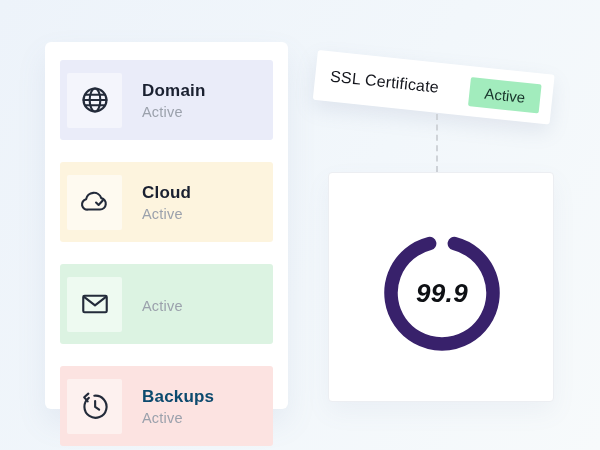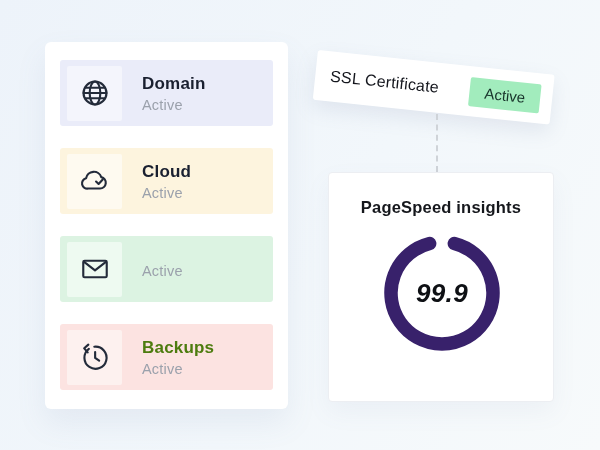--- a/index.html
+++ b/index.html
@@ -9,21 +9,21 @@
     background:linear-gradient(120deg,#edf3fa 0%,#f2f7fb 55%,#f7fafb 100%);
   }
   
   .services-card{
     position:absolute;left:45px;top:42px;width:243px;height:367px;
     background:#ffffff;border-radius:6px;
     box-shadow:0 14px 30px rgba(110,130,165,0.10);
     padding:18px 15px;box-sizing:border-box;
   }
   .service-row{
-    display:flex;align-items:center;height:66px;border-radius:3px;
+    display:flex;align-items:center;height:80px;border-radius:3px;
     margin-bottom:22px;padding-left:7px;box-sizing:border-box;
   }
   .service-row:last-child{margin-bottom:0;}
   .icon-box{
     width:55px;height:55px;border-radius:2px;flex:0 0 auto;
     display:flex;align-items:center;justify-content:center;
   }
   .icon-box svg{width:32px;height:32px;stroke:#232b3a;fill:none;
     stroke-width:1.6;stroke-linecap:round;stroke-linejoin:round;}
   .service-text{margin-left:20px;}
@@ -119,36 +119,35 @@
 
   <div class="service-row" style="background-color: rgb(252, 227, 225);">
     <div class="icon-box" style="background-color: rgb(253, 241, 239);">
       <svg viewBox="0 0 24 24">
         <path d="M11.5 4.3 A8.3 8.3 0 1 1 7.4 5.9"></path>
         <path d="M7.0 2.7 L3.9 5.5 L6.5 8.5"></path>
         <path d="M12.1 8.3 V12.7 L15.1 14.8"></path>
       </svg>
     </div>
     <div class="service-text">
-      <div class="service-label" style="color: #4d7c0f;">Backups</div>
+      <div class="service-label" style="color: #0c4a6e;">Backups</div>
       <div class="service-status" style="color: rgb(155, 161, 172);">Active</div>
     </div>
   </div>
 
 </div>
 
 <div class="ssl-card">
   <span class="ssl-label">SSL Certificate</span>
   <span class="ssl-badge" style="background-color: rgb(162, 236, 189); color: rgb(23, 50, 42);">Active</span>
 </div>
 
 <div class="connector"></div>
 
 <div class="pagespeed-card">
-  <div class="ps-title">PageSpeed insights</div>
 
   <div class="gauge-wrap">
     <svg width="130" height="130" viewBox="-65 -65 130 130">
       <path d="M -12.34 -49.49 A 51 51 0 1 0 12.34 -49.49" fill="none" stroke-width="13.5" stroke-linecap="round" stroke="#38216b"></path>
     </svg>
     <div class="gauge-score">99.9</div>
   </div>
 
 </div>
 

